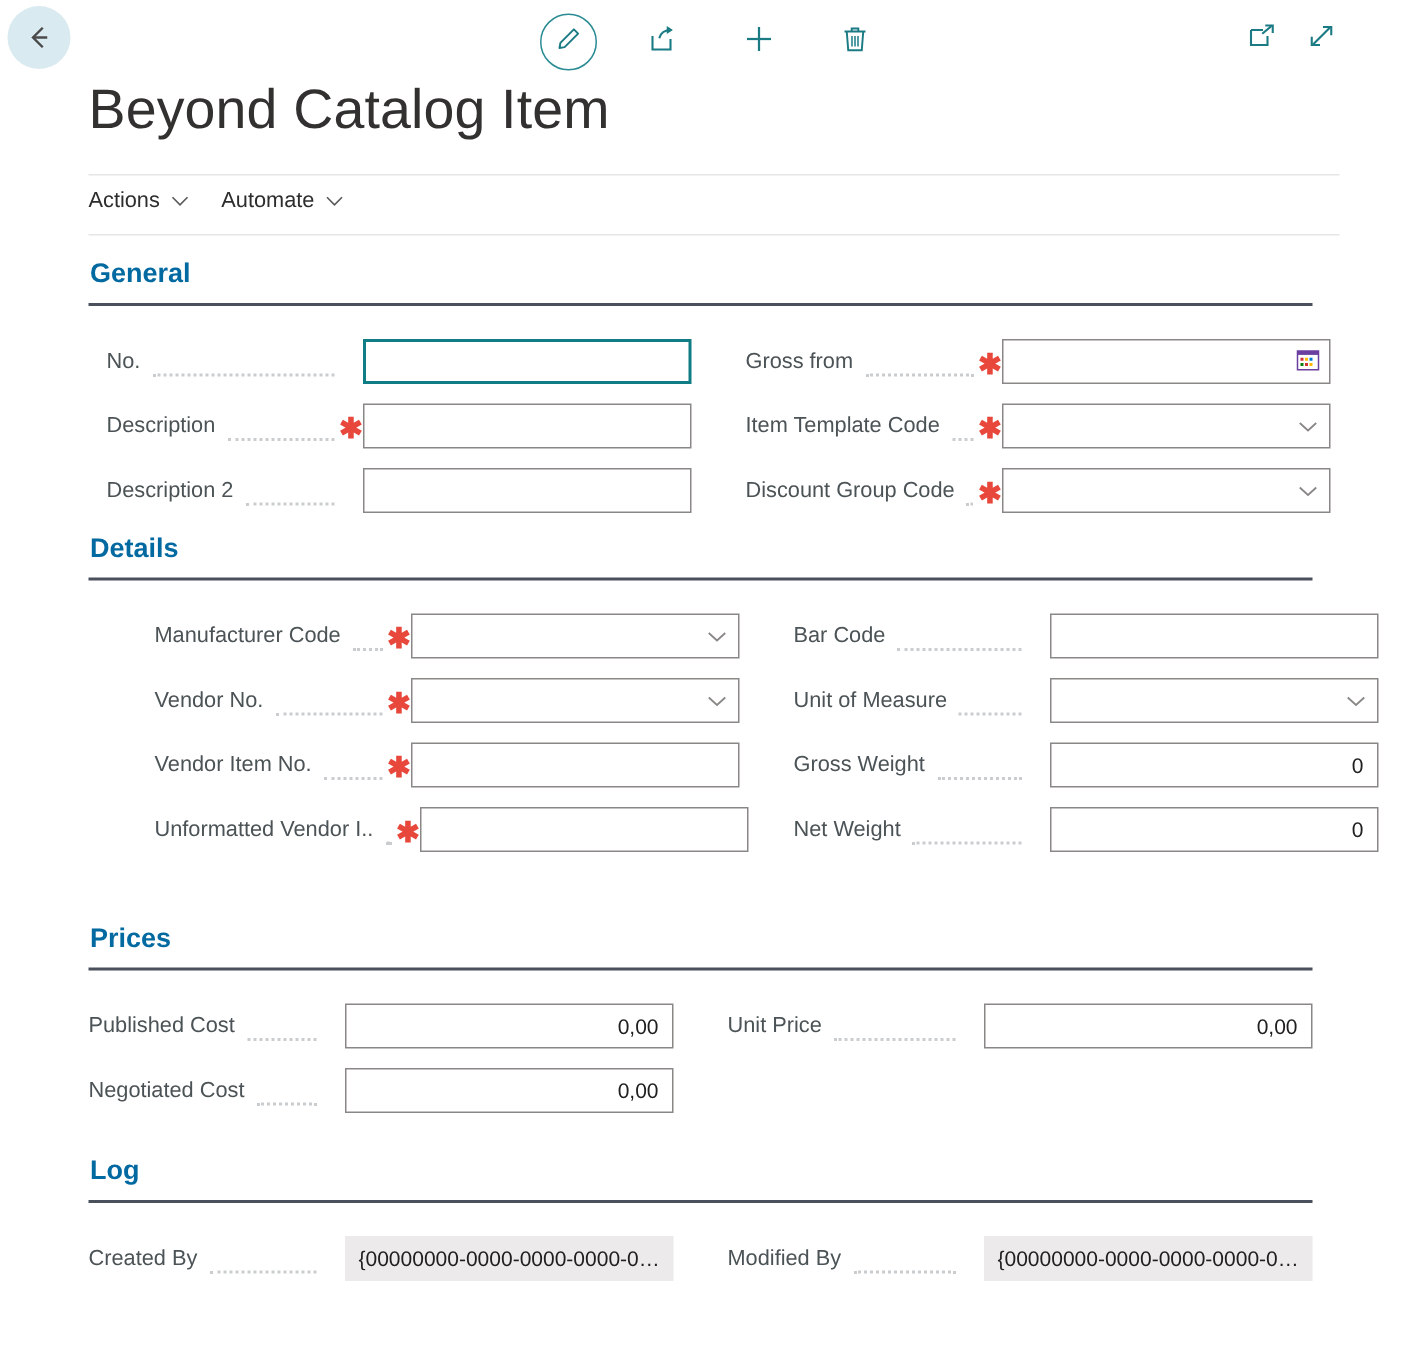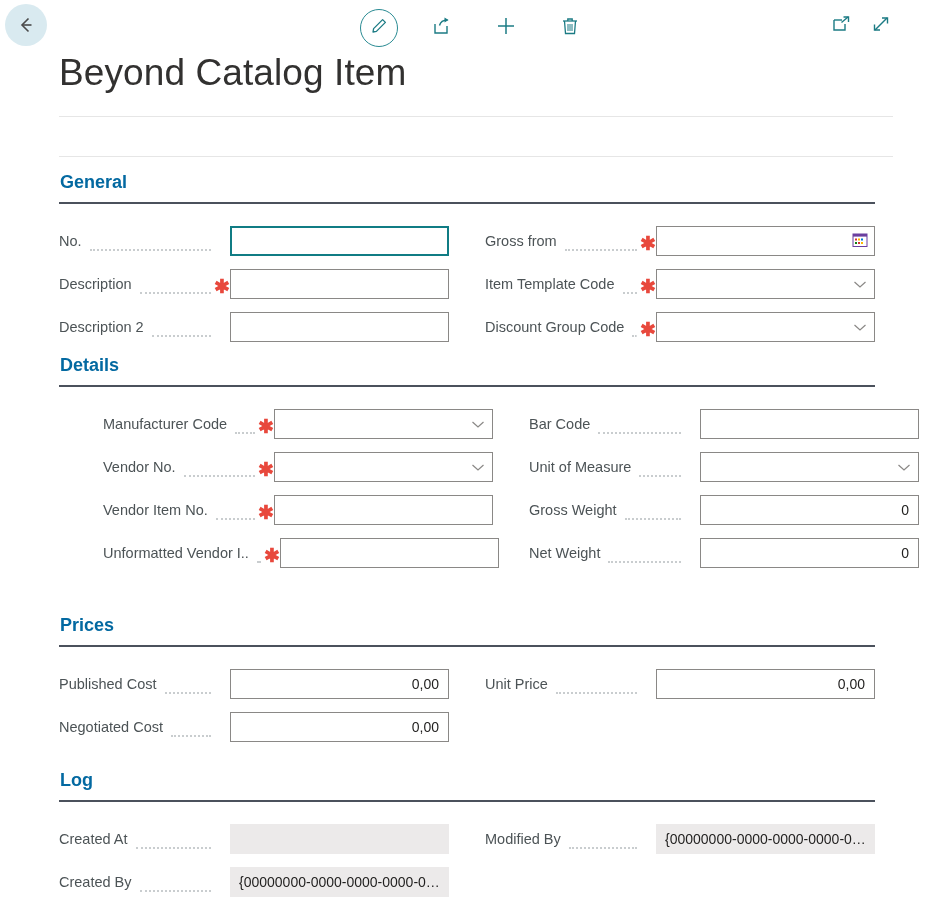--- a/index.html
+++ b/index.html
@@ -234,27 +234,45 @@
             <path d="M9 16 L3.5 16 L3.5 10.5" fill="none" stroke="#1b7b84" stroke-width="1.4"></path>
           </svg>
         </span>
       </div>
     </div>
   </div>
 
   <div class="page-title">Beyond Catalog Item</div>
   <div class="title-rule"></div>
 
+  <div class="actions-row">
+    <div class="action-item">
+      <span>Actions</span>
+      <span class="chev-sm">
+        <svg width="12" height="8" viewBox="0 0 12 8">
+          <path d="M1 1.5 L6 6.5 L11 1.5" fill="none" stroke="#5a5a5a" stroke-width="1.1"></path>
+        </svg>
+      </span>
+    </div>
+    <div class="action-item">
+      <span>Automate</span>
+      <span class="chev-sm">
+        <svg width="12" height="8" viewBox="0 0 12 8">
+          <path d="M1 1.5 L6 6.5 L11 1.5" fill="none" stroke="#5a5a5a" stroke-width="1.1"></path>
+        </svg>
+      </span>
+    </div>
+  </div>
   <div class="actions-rule"></div>
 
   <div id="sections-host">
       <div class="section" style="top: 172px;">
         <div class="section-title">General</div>
         <div class="section-rule"></div>
-        <div class="grid" style="height: 129px;">
+        <div class="grid" style="height: 129px; margin-left: 12px;">
           <div class="col-left">
             <div class="field">
               <div class="field-label">No.</div>
               <div class="leader"></div>
               <div class="req empty">✱</div>
               <div class="control focused">
                 <span class="val"></span>
               </div>
             </div>
             <div class="field">
@@ -434,28 +452,20 @@
             </div>
           </div>
         </div>
       </div>
       <div class="section" style="top: 770px;">
         <div class="section-title">Log</div>
         <div class="section-rule"></div>
         <div class="grid" style="height: 86px;">
           <div class="col-left">
             <div class="field">
-              <div class="field-label">Created At</div>
-              <div class="leader"></div>
-              <div class="req empty">✱</div>
-              <div class="control readonly">
-                <span class="val"></span>
-              </div>
-            </div>
-            <div class="field">
               <div class="field-label">Created By</div>
               <div class="leader"></div>
               <div class="req empty">✱</div>
               <div class="control readonly">
                 <span class="val">{00000000-0000-0000-0000-00...</span>
               </div>
             </div>
           </div>
           <div class="col-right">
             <div class="field">

